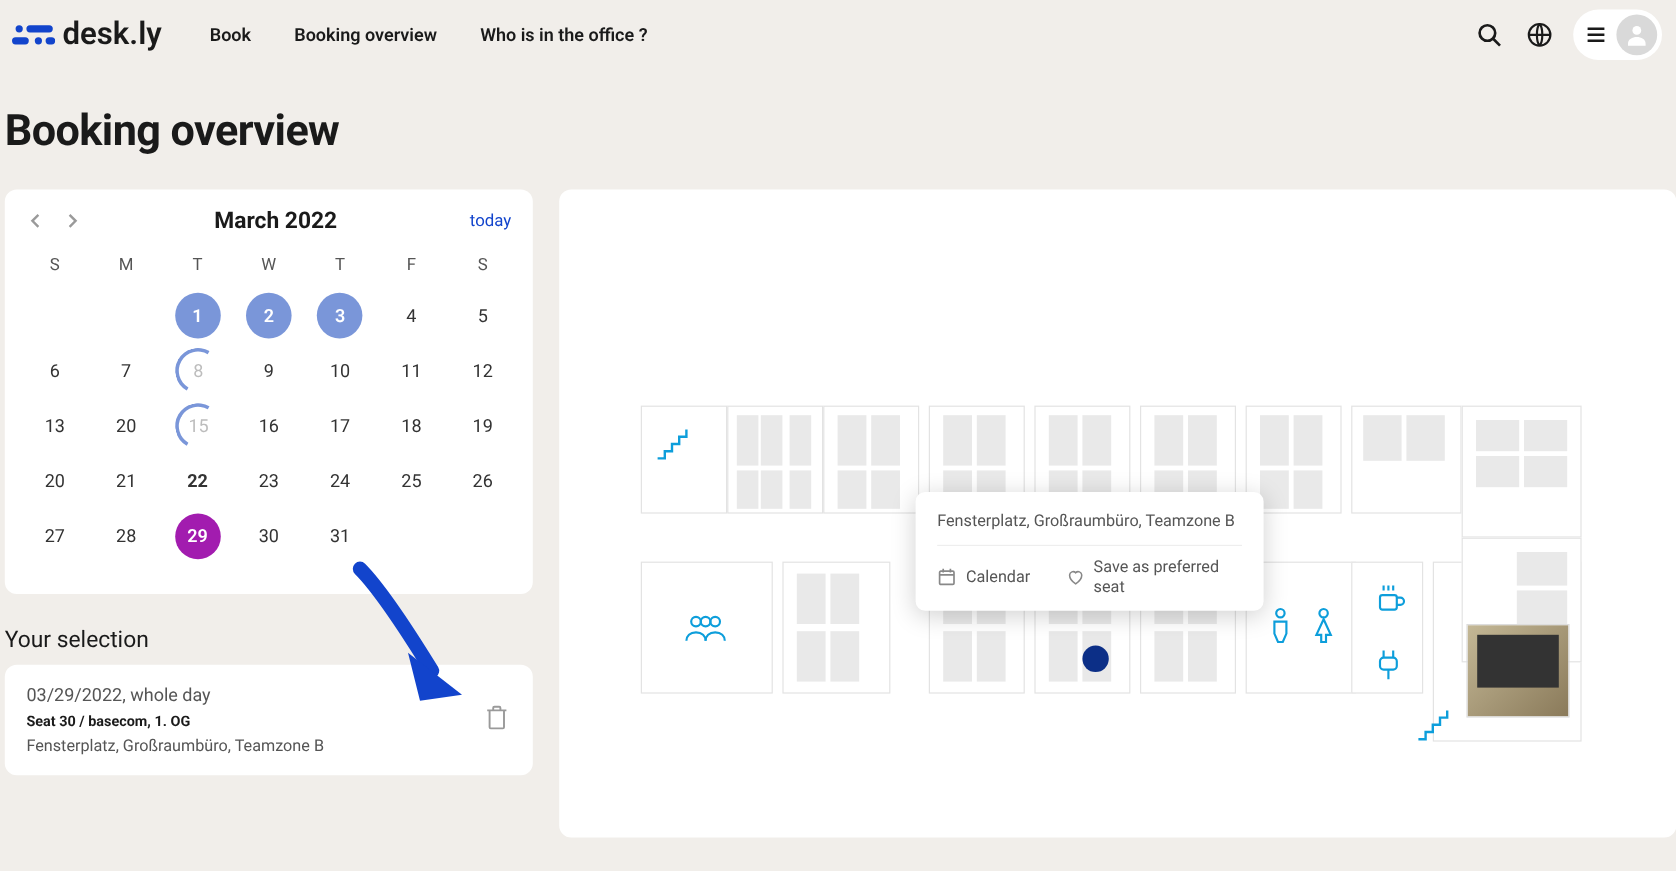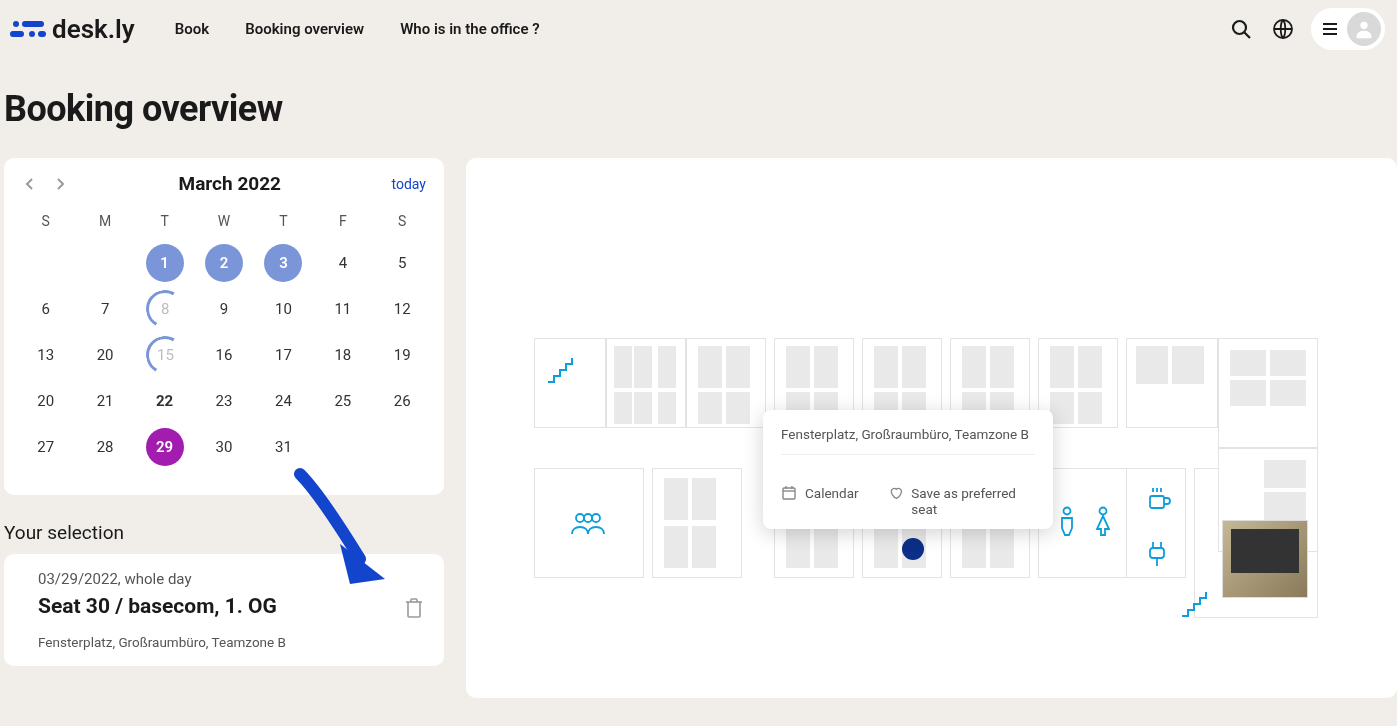--- a/index.html
+++ b/index.html
@@ -180,25 +180,25 @@
   }
   .day-arc span { transform: rotate(15deg); }
 
   .selection-title {
     font-size: 19px;
     margin: 26px 0 10px 0;
   }
   .selection-card {
     background: #fff;
     border-radius: 10px;
-    padding: 16px 34px;
+    padding: 16px 18px;
     position: relative;
   }
   .sel-date { font-size: 15px; color: #555; margin-bottom: 6px; }
-  .sel-seat { font-size: 21px; font-weight: 700; margin-bottom: 16px; }
+  .sel-seat { font-size: 12px; font-weight: 700; margin-bottom: 6px; }
   .sel-loc { font-size: 13.5px; color: #555; }
   .sel-trash {
     position: absolute;
     right: 20px;
     top: 50%;
     transform: translateY(-50%);
     color: #9a9a9a;
     cursor: pointer;
   }
   .arrow-overlay {
@@ -252,23 +252,23 @@
   .tooltip-sub { font-size: 13.5px; color: #555; margin-bottom: 12px; }
   .tooltip-sep { border-top: 1px solid #eee; margin-bottom: 10px; }
   .tooltip-actions {
     display: flex;
     gap: 30px;
     font-size: 13.5px;
     color: #555;
   }
   .tooltip-action {
     display: flex;
+    align-items: center;
     gap: 8px;
     cursor: pointer;
-    margin-top: 20px;
   }
   .room-photo {
     position: absolute;
     width: 86px; height: 78px;
     background: linear-gradient(135deg, #c4b896 0%, #8a7a5a 100%);
     border: 1px solid #ddd;
   }
   .room-photo::after {
     content: "";
     position: absolute;

